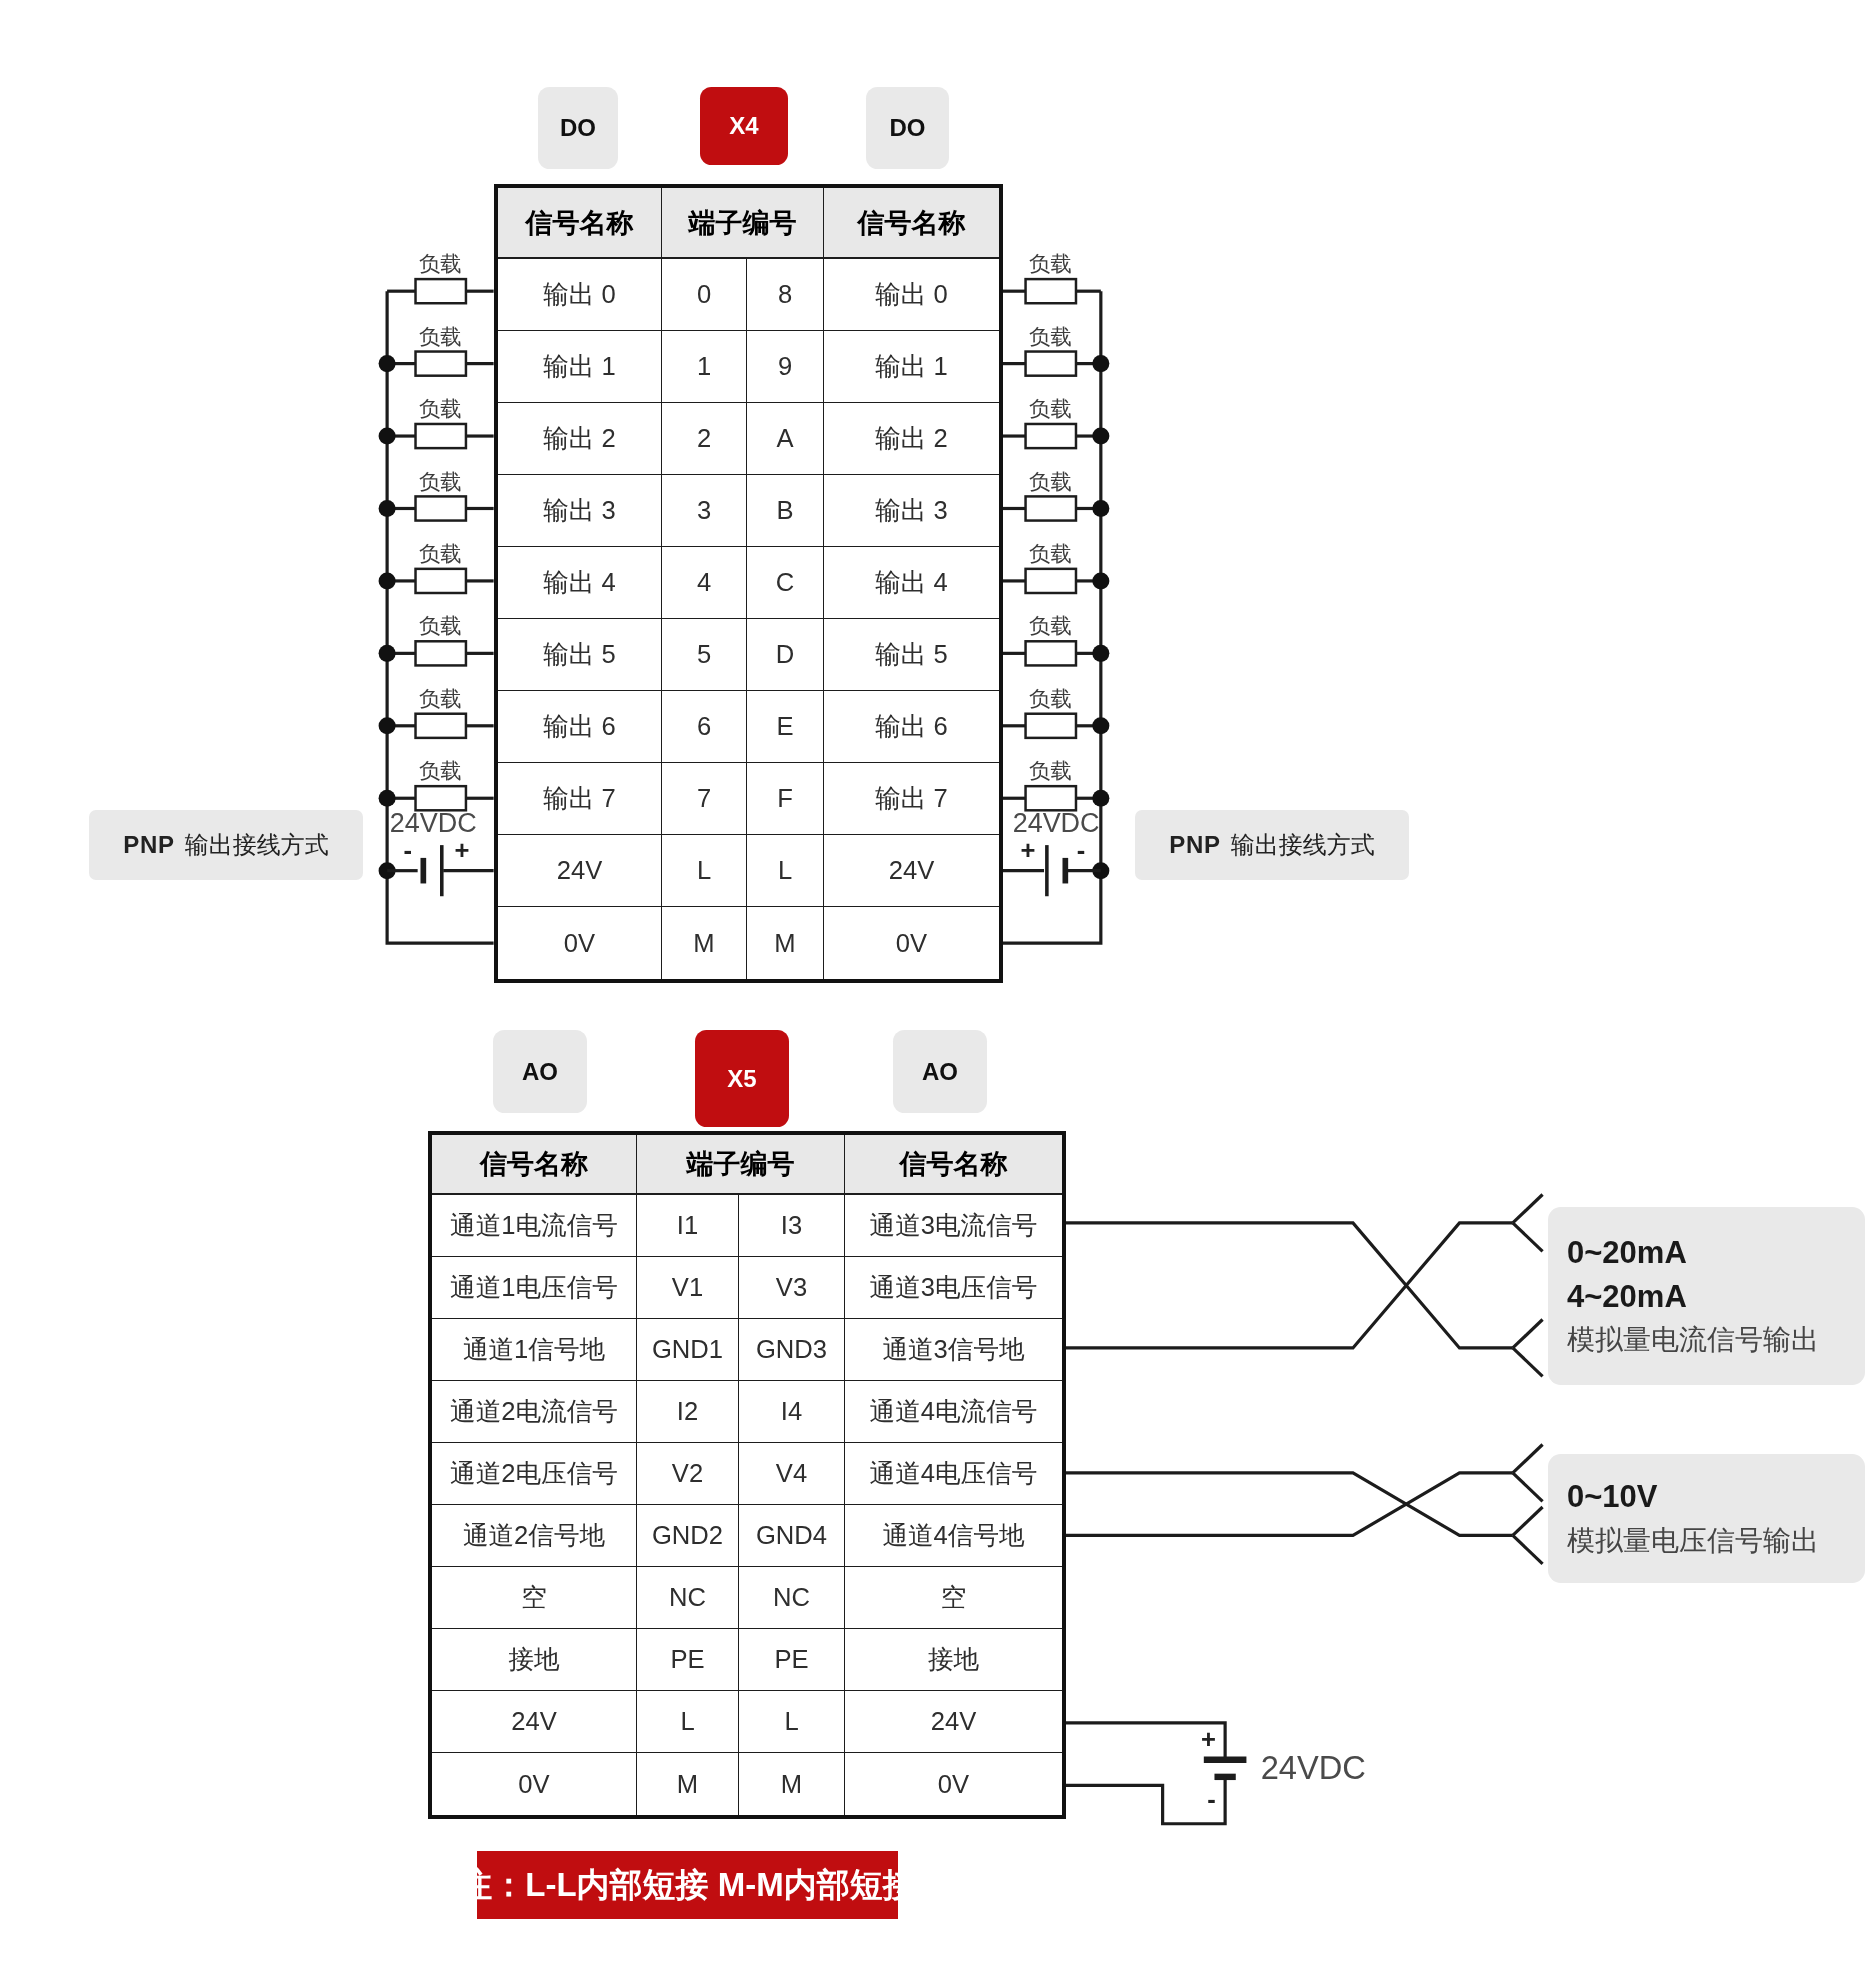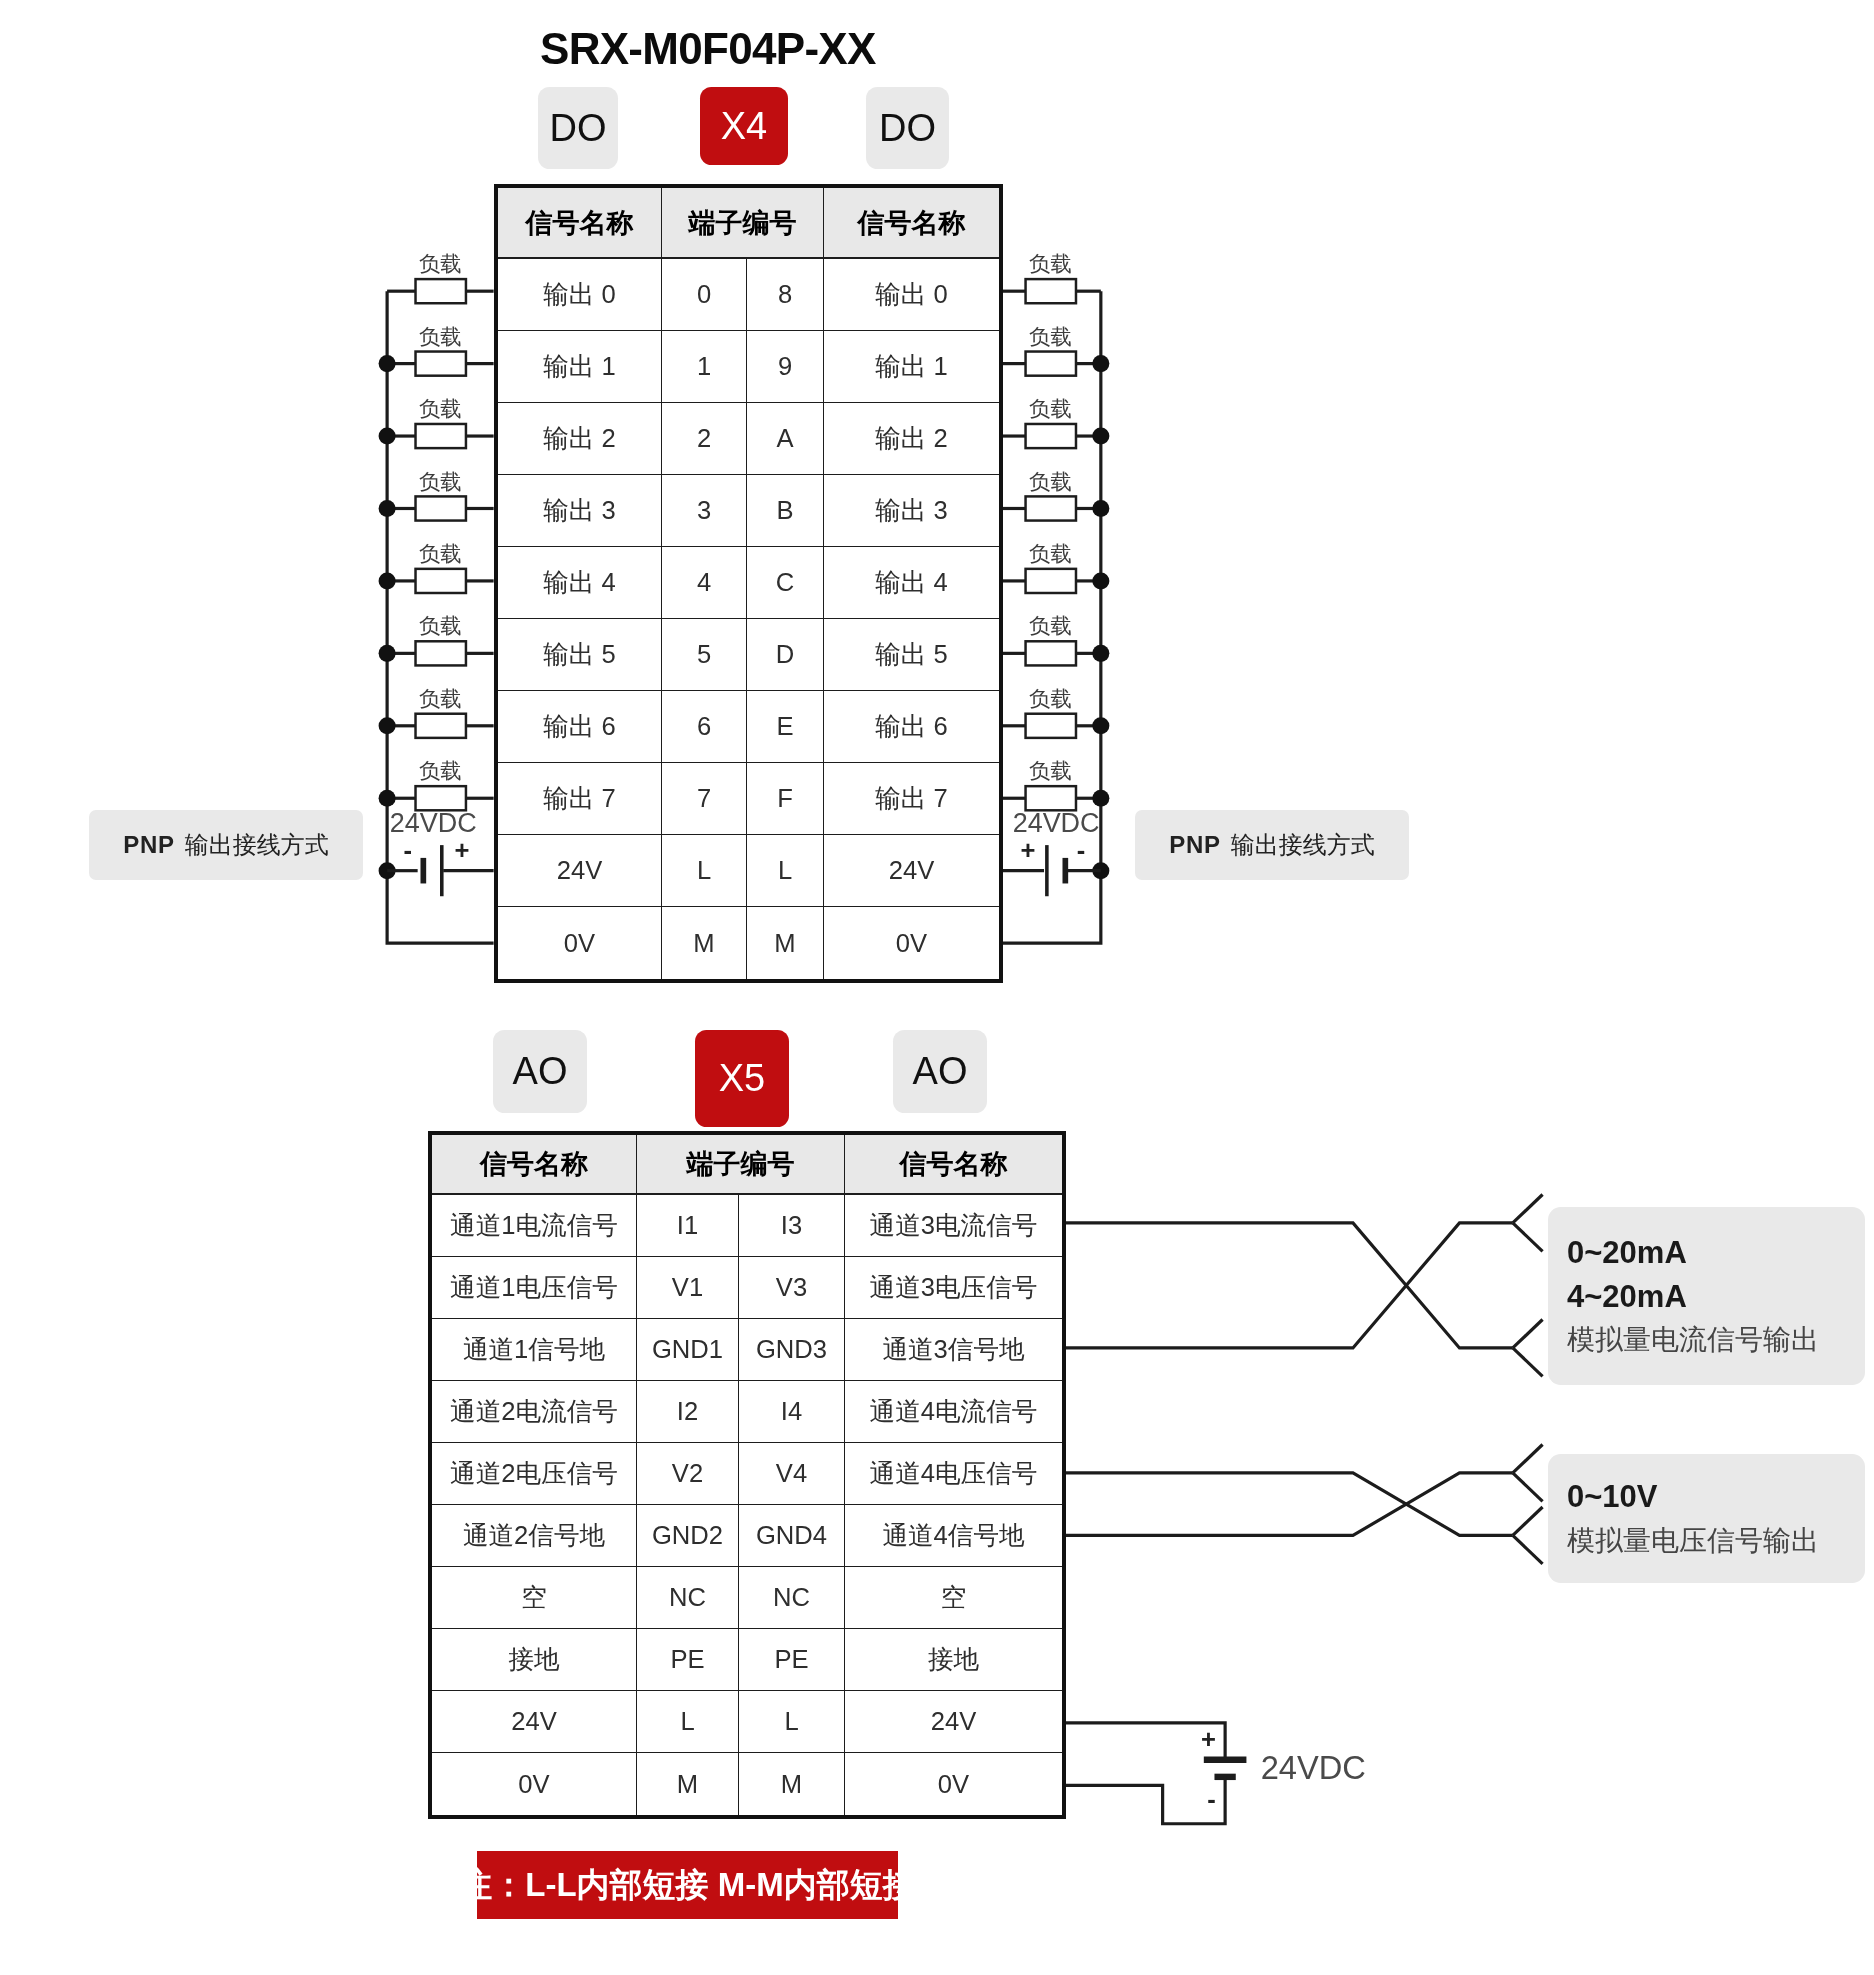--- a/index.html
+++ b/index.html
@@ -3,21 +3,21 @@
 <meta charset="utf-8">
 <style>
   html,body{margin:0;padding:0;background:#fff;}
   body{width:1875px;height:1975px;position:relative;overflow:hidden;
        font-family:"Liberation Sans","DejaVu Sans",sans-serif;}
   #canvas{position:absolute;inset:0;width:1875px;height:1975px;background:#fff;}
   #wires{position:absolute;left:0;top:0;z-index:1;}
   .layer{position:absolute;z-index:2;}
   #page-title{left:540px;top:24px;font-size:44px;font-weight:bold;letter-spacing:-0.7px;color:#0c0c0c;white-space:nowrap;}
   .badge{position:absolute;z-index:2;display:flex;align-items:center;justify-content:center;
-         border-radius:11.4px;font-size:38px;font-weight:normal;}
+         border-radius:11.4px;font-size:24px;font-weight:bold;}
   .badge.gray{background:#e9e9e9;color:#111;}
   .badge.red{background:#c00d10;color:#fff;}
   .ttable{position:absolute;z-index:2;display:grid;background:#d946ef;border:4.3px solid #111;}
   #x4-table{left:494px;top:184px;grid-template-columns:164px 85px 77px 175px;grid-template-rows:71px repeat(10,72px);}
   #x5-table{left:428px;top:1131px;grid-template-columns:205px 102px 106px 217px;grid-template-rows:60px repeat(10,62px);}
   .cell{display:flex;align-items:center;justify-content:center;font-size:25.6px;color:#2e2e2e;
         border-right:1.8px solid #1d1d1d;border-bottom:1.8px solid #1d1d1d;background:#fff;white-space:nowrap;}
   .cell.last-col{border-right:none;}
   .cell.last-row{border-bottom:none;}
   .cell.head{background:#e8e8e8;font-weight:bold;font-size:27px;color:#000;border-bottom:2.1px solid #1d1d1d;}
@@ -151,21 +151,20 @@
       <line x1="2130" y1="2162" x2="2172" y2="2202" stroke="#1c1c1c" stroke-width="4.5"></line>
       <polyline points="1490,2426 1725,2426 1725,2478" fill="none" stroke="#1c1c1c" stroke-width="4.5"></polyline>
       <line x1="1695" y1="2478" x2="1755" y2="2478" stroke="#1c1c1c" stroke-width="9"></line>
       <line x1="1710" y1="2502" x2="1740" y2="2502" stroke="#1c1c1c" stroke-width="9"></line>
       <polyline points="1725,2502 1725,2568 1637,2568 1637,2514 1490,2514" fill="none" stroke="#1c1c1c" stroke-width="4.5"></polyline>
       <text x="1712" y="2462" font-size="36" text-anchor="end" font-family="Liberation Sans, DejaVu Sans, sans-serif" font-weight="bold" fill="#222">+</text>
       <text x="1712" y="2546" font-size="36" text-anchor="end" font-family="Liberation Sans, DejaVu Sans, sans-serif" font-weight="bold" fill="#222">-</text>
       <text x="1775" y="2505" font-size="46" text-anchor="start" font-family="Liberation Sans, DejaVu Sans, sans-serif" font-weight="normal" fill="#4a4a4a">24VDC</text>
     </svg>
 
-  <div id="page-title" class="layer">SRX-M0F04P-XX</div>
 
   <div id="x4-badges">
       <div class="badge gray" style="left: 538px; top: 87px; width: 80px; height: 82px;">DO</div>
       <div class="badge red" style="left: 700px; top: 87px; width: 88px; height: 78px;">X4</div>
       <div class="badge gray" style="left: 866px; top: 87px; width: 83px; height: 82px;">DO</div>
     </div>
 
   <div id="x4-table" class="ttable">
       <div class="cell head">信号名称</div>
       <div class="cell head span2">端子编号</div>

